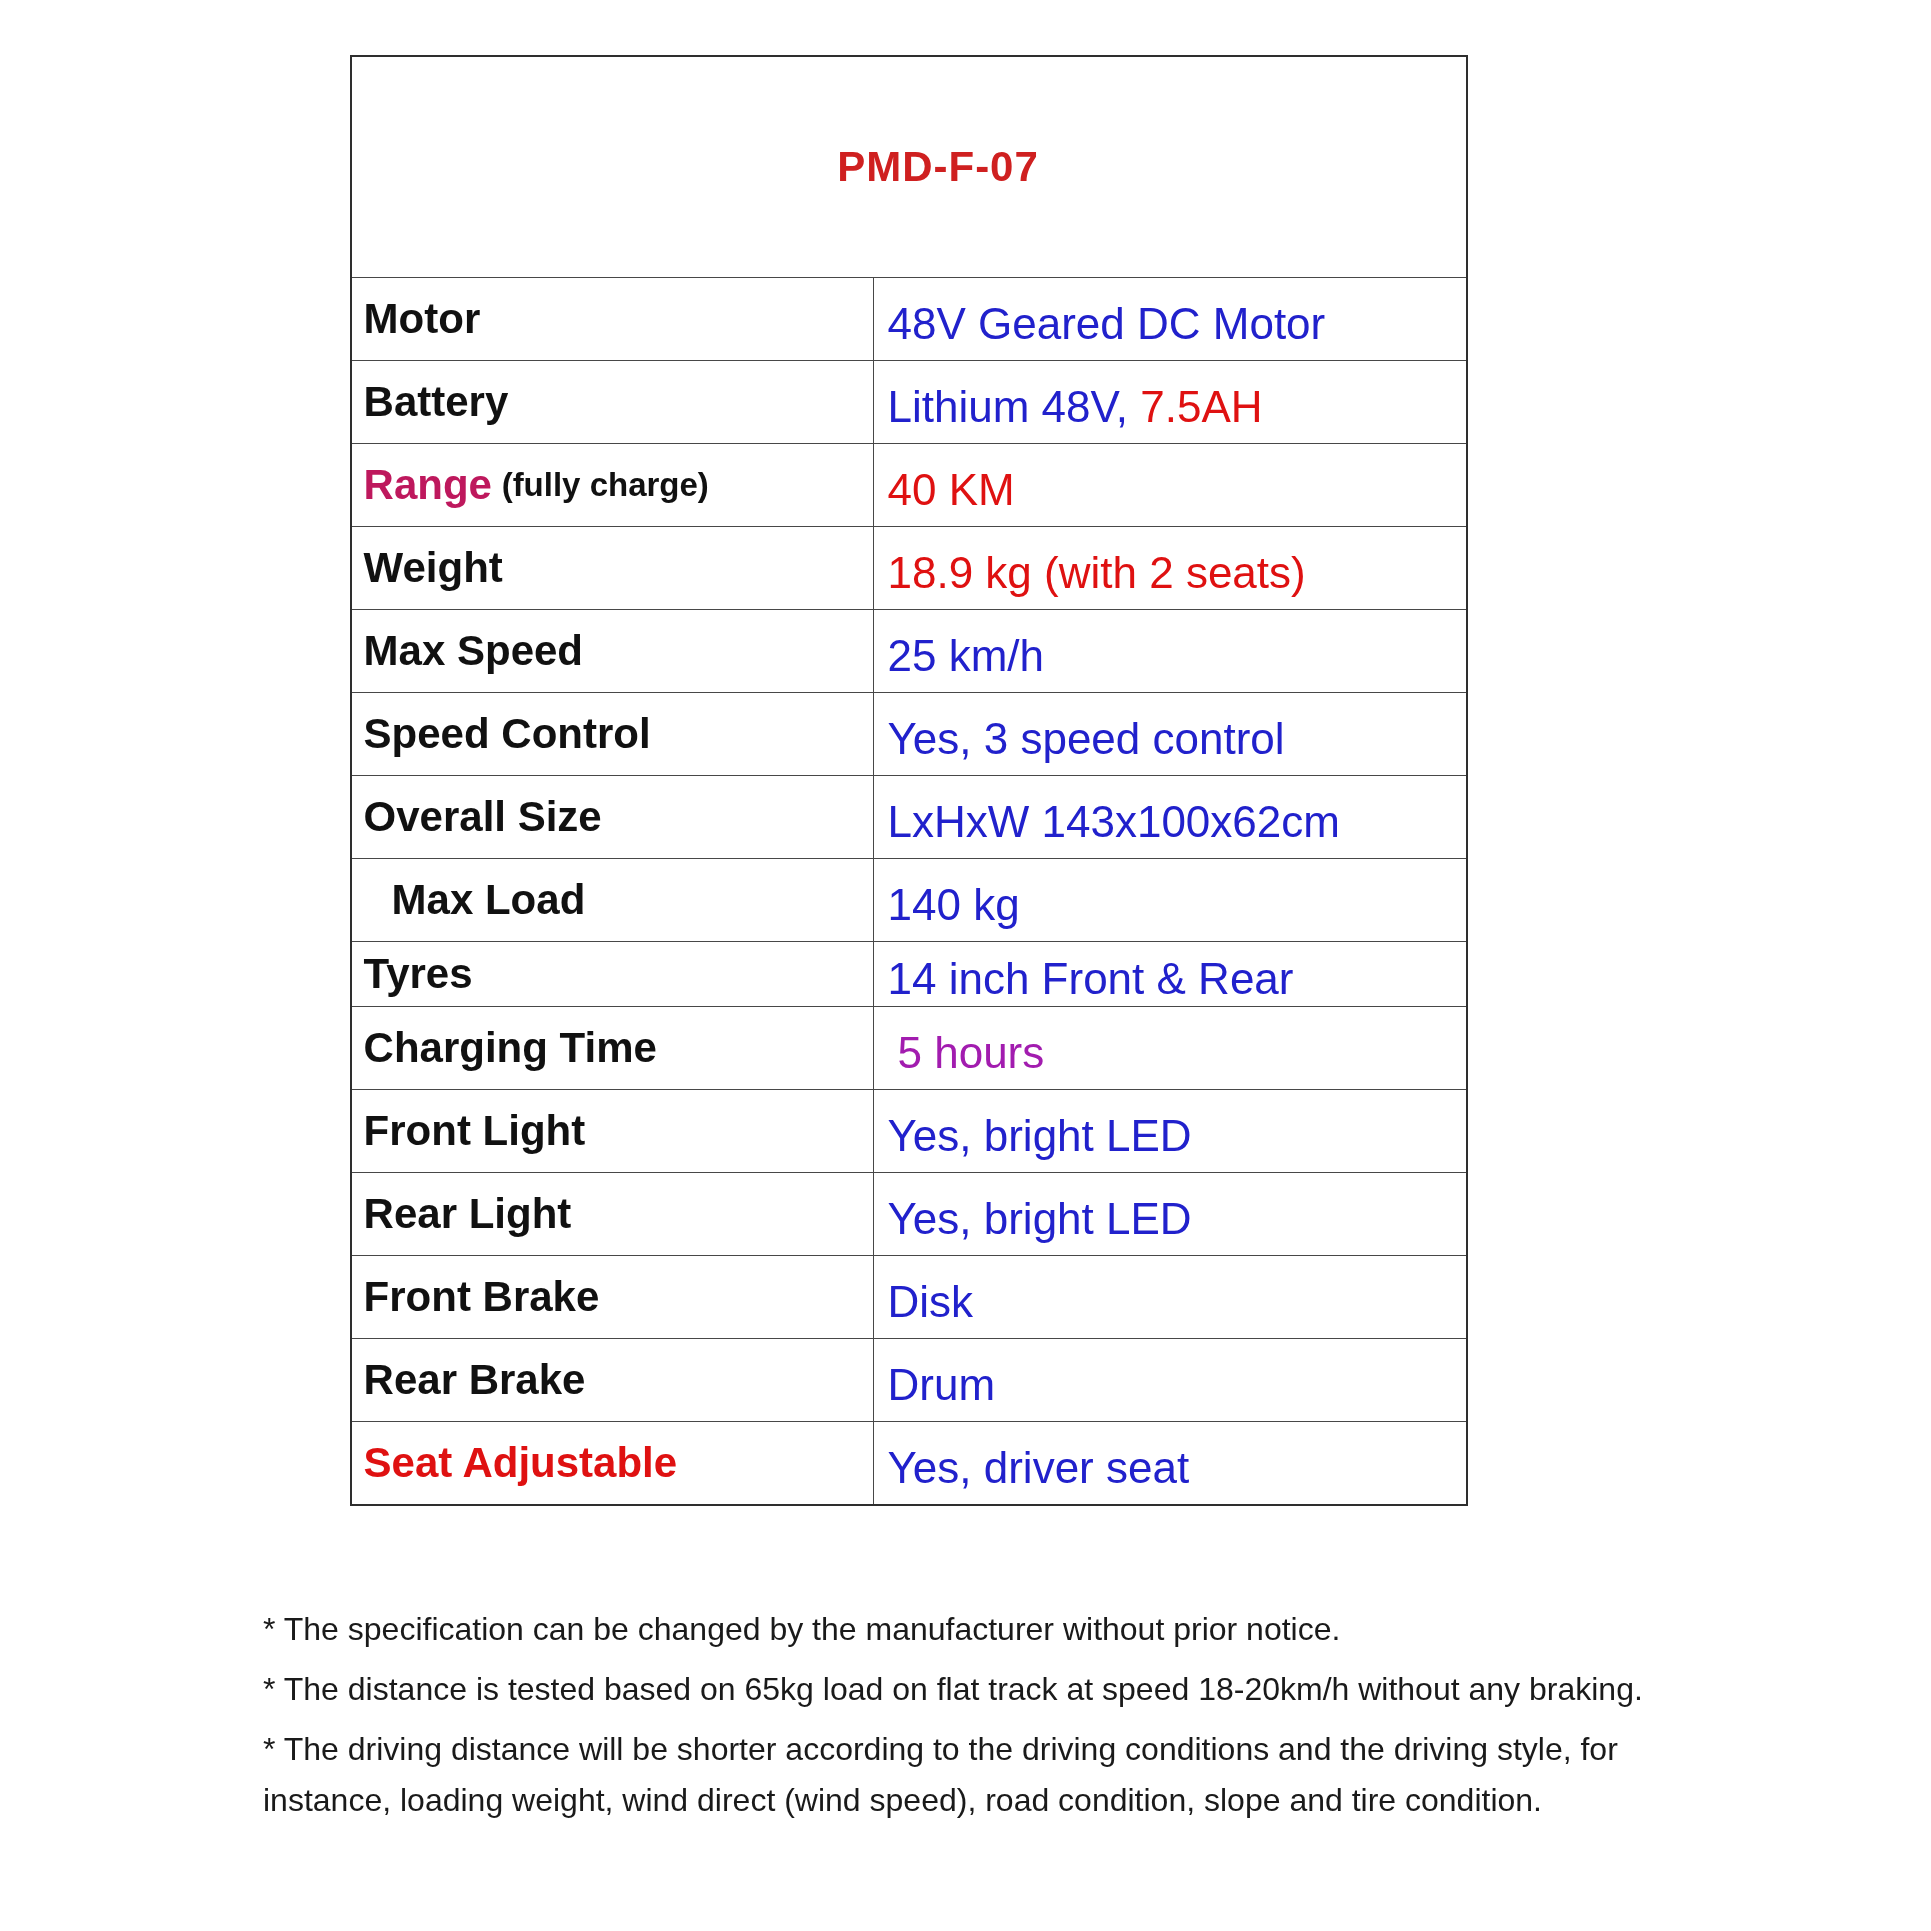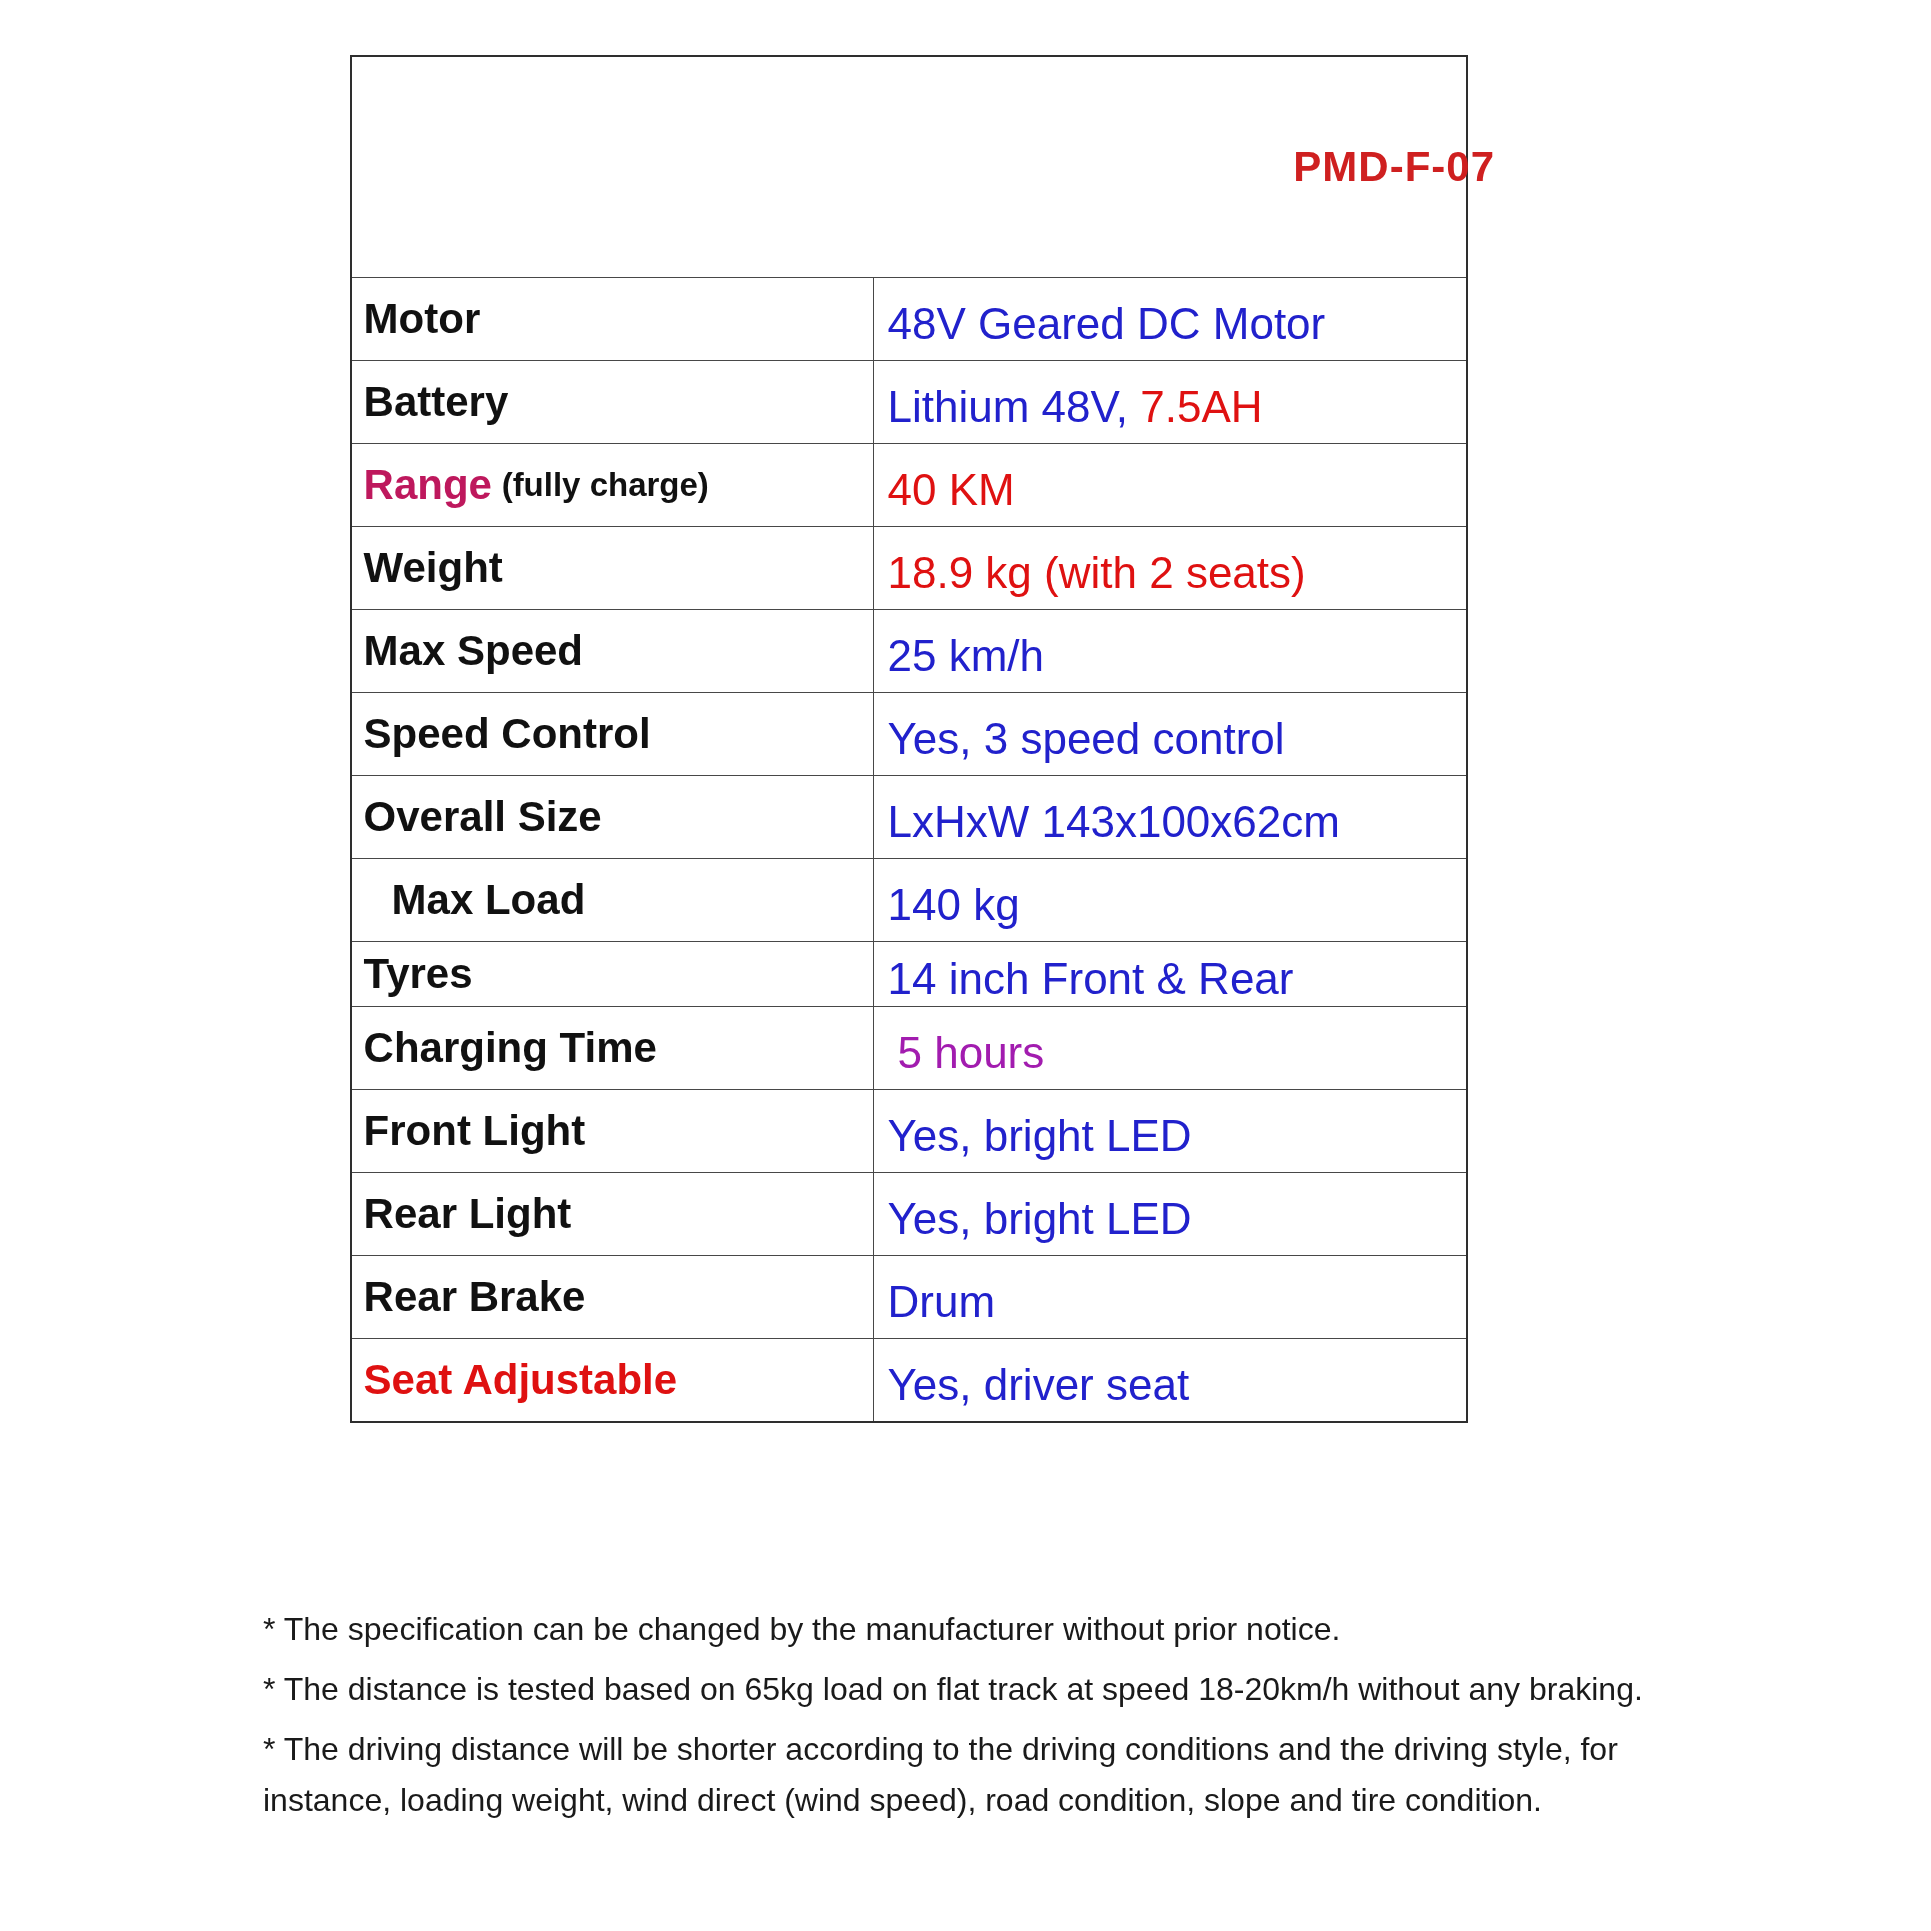--- a/index.html
+++ b/index.html
@@ -21,21 +21,21 @@
     top: 55px;
     width: 1118px;
     border: 2.9px solid #2e2e2e;
     background: #ffffff;
     box-sizing: border-box;
   }
   .table-header {
     height: 220px;
     display: flex;
     align-items: center;
-    justify-content: flex-end;
+    justify-content: center;
     box-sizing: border-box;
   }
   .model-number {
     font-size: 42px;
     font-weight: 700;
     letter-spacing: 1px;
     transform: translateX(29px);
   }
   .row {
     display: flex;
@@ -196,20 +196,28 @@
         <div class="row">
           <div class="cell label">
             <span class="lbl" style="color: rgb(17, 17, 17);">Rear Light</span>
           </div>
           <div class="cell value">
             <span class="val-seg" style="color: rgb(33, 33, 204);">Yes, bright LED</span>
           </div>
         </div>
         <div class="row">
           <div class="cell label">
+            <span class="lbl" style="color: rgb(17, 17, 17);">Front Brake</span>
+          </div>
+          <div class="cell value">
+            <span class="val-seg" style="color: rgb(33, 33, 204);">Disk</span>
+          </div>
+        </div>
+        <div class="row">
+          <div class="cell label">
             <span class="lbl" style="color: rgb(17, 17, 17);">Rear Brake</span>
           </div>
           <div class="cell value">
             <span class="val-seg" style="color: rgb(33, 33, 204);">Drum</span>
           </div>
         </div>
         <div class="row">
           <div class="cell label">
             <span class="lbl" style="color: rgb(223, 17, 17);">Seat Adjustable</span>
           </div>

